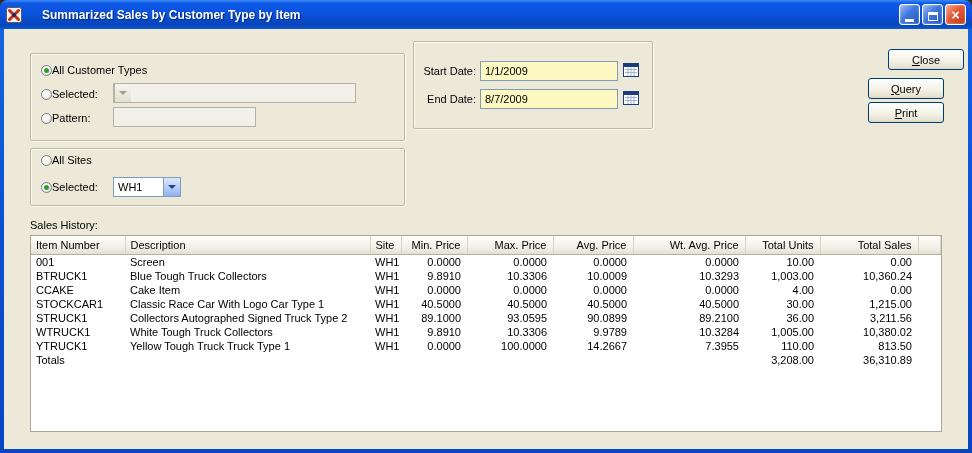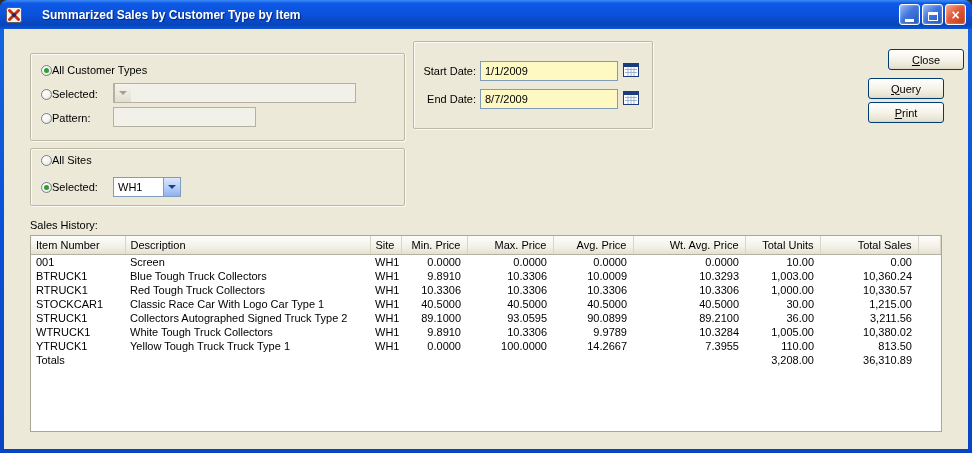--- a/index.html
+++ b/index.html
@@ -215,29 +215,29 @@
               <td>WH1</td>
               <td class="num">9.8910</td>
               <td class="num">10.3306</td>
               <td class="num">10.0009</td>
               <td class="num">10.3293</td>
               <td class="num">1,003.00</td>
               <td class="num">10,360.24</td>
               <td></td>
             </tr>
             <tr>
-              <td>RTRUCK1</td>
-              <td>Red Tough Truck Collectors</td>
-              <td>WH1</td>
-              <td class="num">10.3306</td>
-              <td class="num">10.3306</td>
-              <td class="num">10.3306</td>
-              <td class="num">10.3306</td>
-              <td class="num">1,000.00</td>
-              <td class="num">10,330.57</td>
+              <td>CCAKE</td>
+              <td>Cake Item</td>
+              <td>WH1</td>
+              <td class="num">0.0000</td>
+              <td class="num">0.0000</td>
+              <td class="num">0.0000</td>
+              <td class="num">0.0000</td>
+              <td class="num">4.00</td>
+              <td class="num">0.00</td>
               <td></td>
             </tr>
             <tr>
               <td>STOCKCAR1</td>
               <td>Classic Race Car With Logo Car Type 1</td>
               <td>WH1</td>
               <td class="num">40.5000</td>
               <td class="num">40.5000</td>
               <td class="num">40.5000</td>
               <td class="num">40.5000</td>

